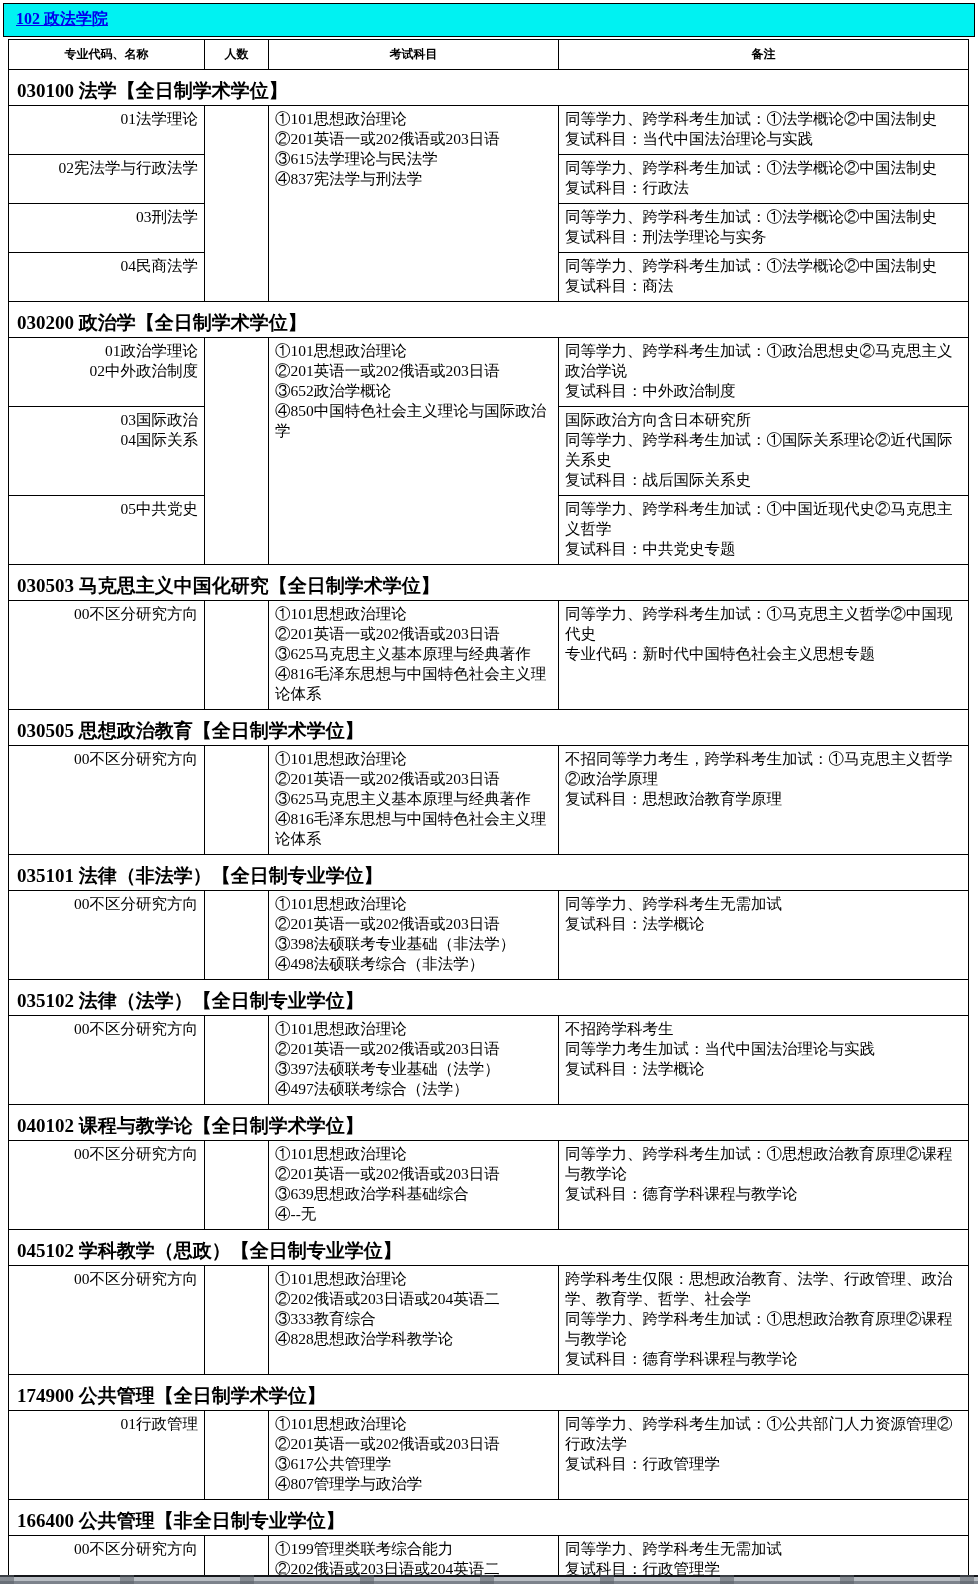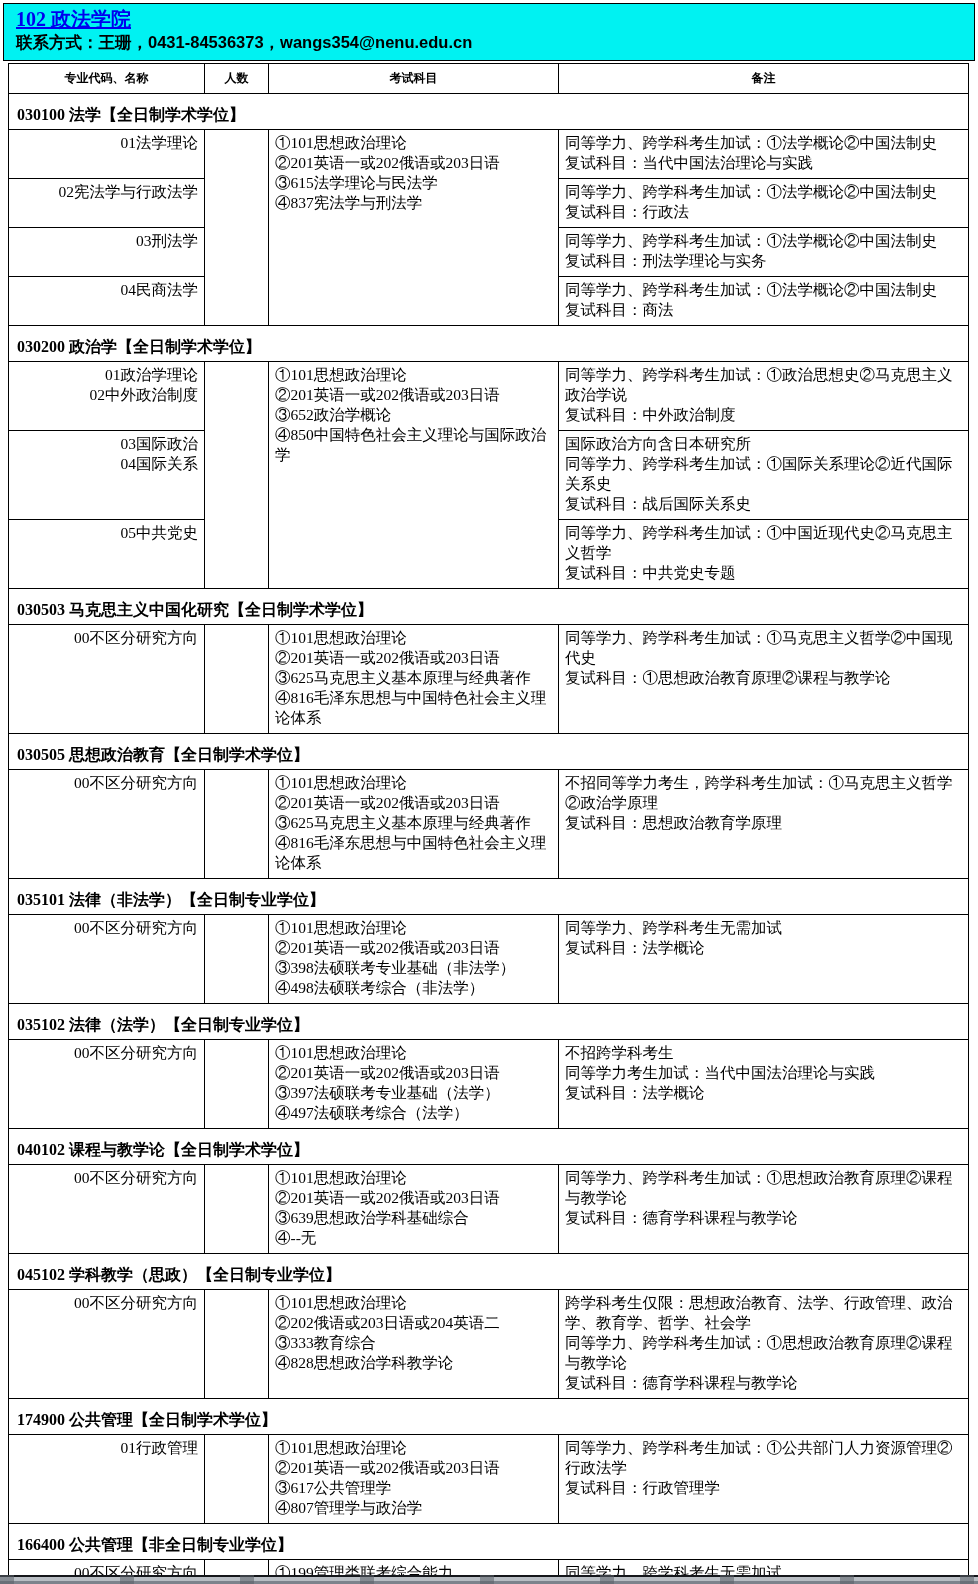--- a/index.html
+++ b/index.html
@@ -21,21 +21,21 @@
     margin:3px 3px 0 3px;
     background:var(--banner-bg);
     border:1px solid var(--border-color);
     padding:5px 8px 7px 12px;
     box-sizing:border-box;
   }
   .banner .college-link{
     display:inline-block;
     color:var(--link-color);
     font-weight:bold;
-    font-size:20px;
+    font-size:16px;
     text-decoration:underline;
     line-height:20px;
   }
   .banner .contact{
     font-weight:bold;
     font-size:16.5px;
     line-height:21px;
     margin-top:2px;
     font-family:"Liberation Sans","DejaVu Sans",sans-serif;
   }
@@ -57,21 +57,21 @@
   }
   table.adm thead th{
     text-align:center;
     font-weight:bold;
     font-size:12px;
     padding:4px 2px 5px 2px;
     white-space:nowrap;
   }
   tr.section-row td{
     font-weight:bold;
-    font-size:16px;
+    font-size:19px;
     padding:11px 6px 4px 8px;
     white-space:pre-line;
     margin-left:21px;
   }
   td.name-cell{padding-top:4px;text-align:right;}
   td.num-cell{}
   td.subj-cell{}
   td.remark-cell{}
   .note{
     margin:2px 0 0 6px;
@@ -91,21 +91,20 @@
       linear-gradient(to bottom,#14161a 0 2.5px,#b9bec4 2.5px 6.5px,#7d838c 6.5px 9px);
   }
 </style>
 </head>
 <body>
 
 <div class="page">
 
   <div class="banner">
     <a href="#" class="college-link">102 政法学院</a>
-    <div class="contact">联系方式：王珊，0431-84536373，wangs354@nenu.edu.cn</div>
   </div>
 
   <table class="adm">
     <colgroup>
       <col style="width:196px">
       <col style="width:64px">
       <col style="width:290px">
       <col style="width:410px">
     </colgroup>
     <thead>
@@ -175,21 +174,21 @@
           <td colspan="4">030503 马克思主义中国化研究【全日制学术学位】</td>
         </tr>
         <tr>
           <td class="name-cell">00不区分研究方向</td>
           <td class="num-cell" rowspan="1"></td>
           <td class="subj-cell" rowspan="1">①101思想政治理论
 ②201英语一或202俄语或203日语
 ③625马克思主义基本原理与经典著作
 ④816毛泽东思想与中国特色社会主义理论体系</td>
           <td class="remark-cell">同等学力、跨学科考生加试：①马克思主义哲学②中国现代史
-复试科目：①思想政治教育原理②课程与教学论</td>
+专业代码：新时代中国特色社会主义思想专题</td>
         </tr>
         <tr class="section-row">
           <td colspan="4">030505 思想政治教育【全日制学术学位】</td>
         </tr>
         <tr>
           <td class="name-cell">00不区分研究方向</td>
           <td class="num-cell" rowspan="1"></td>
           <td class="subj-cell" rowspan="1">①101思想政治理论
 ②201英语一或202俄语或203日语
 ③625马克思主义基本原理与经典著作

